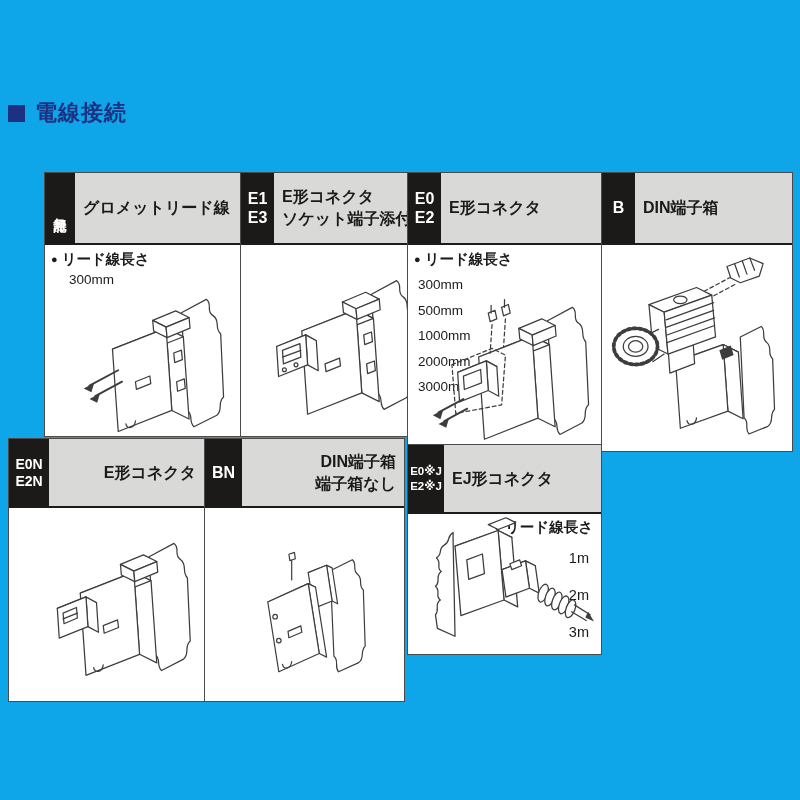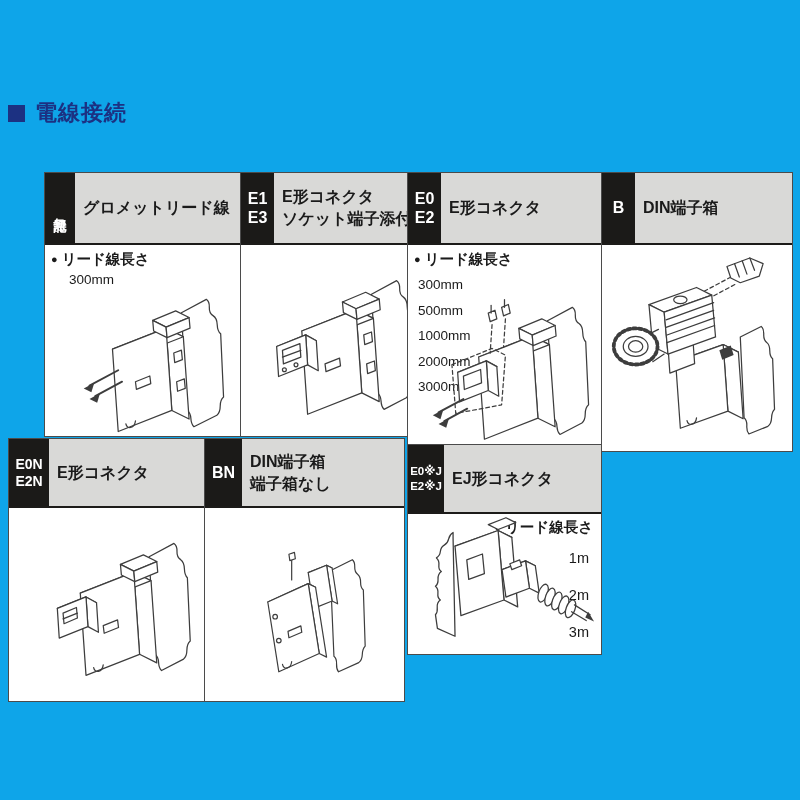--- a/index.html
+++ b/index.html
@@ -6,21 +6,21 @@
   .page{position:relative;width:800px;height:800px;background:#0ea5e9;overflow:hidden;
         font-family:"Liberation Sans","DejaVu Sans",sans-serif;color:#1a1a1a;}
   
   .title{position:absolute;left:8px;top:98px;display:flex;align-items:center;gap:10px;}
   .title-square{width:17px;height:17px;background:#1c3182;display:inline-block;}
   .title-text{font-size:22px;font-weight:700;color:#1c3182;letter-spacing:1px;}
   
   .tbl{position:absolute;display:flex;align-items:stretch;}
   .g1{left:8px;top:172px;width:397px;height:265px;padding-left:36px;}
   .g2{left:407px;top:172px;width:386px;height:280px;}
-  .g3{left:8px;top:438px;width:397px;height:264px;}
+  .g3{left:8px;top:438px;width:397px;height:264px;text-align:right;}
   .g4{left:407px;top:444px;width:195px;height:211px;}
   .cell{display:flex;flex-direction:column;border:1px solid #4b4b4b;background:#fff;box-sizing:border-box;}
   .cell+.cell{border-left:none;}
   .c1{width:197px}.c2{width:200px}.c3{width:195px}.c4{width:191px}
   .c5{width:197px}.c6{width:200px}.c7{width:195px}
   .hdr{display:flex;align-items:stretch;background:#d9d9d7;border-bottom:2px solid #1c1b19;flex:none;}
   .h70{height:70px}.h67{height:67px}
   .code{background:#1b1a18;color:#fff;font-weight:700;display:flex;flex-direction:column;
         justify-content:center;align-items:center;flex:none;}
   .w30{width:30px}.w33{width:33px}.w40{width:40px}.w37{width:37px}.w36{width:36px}

